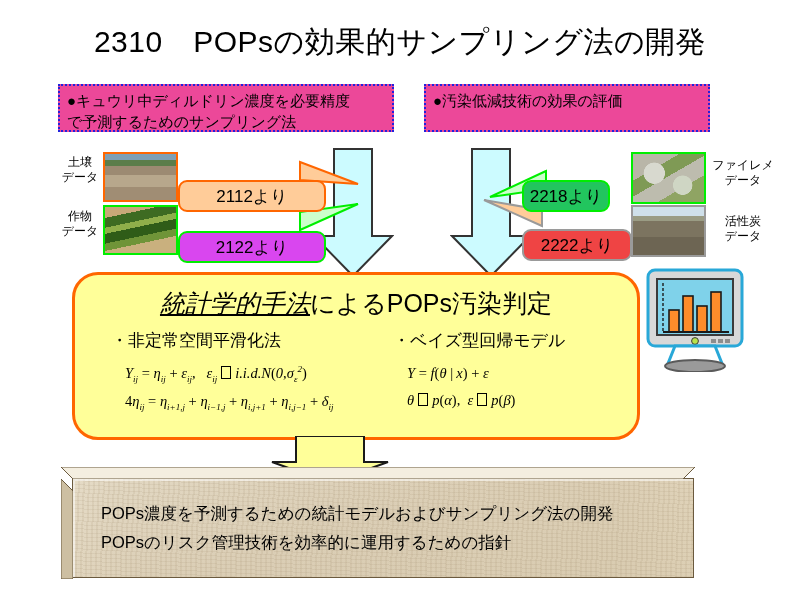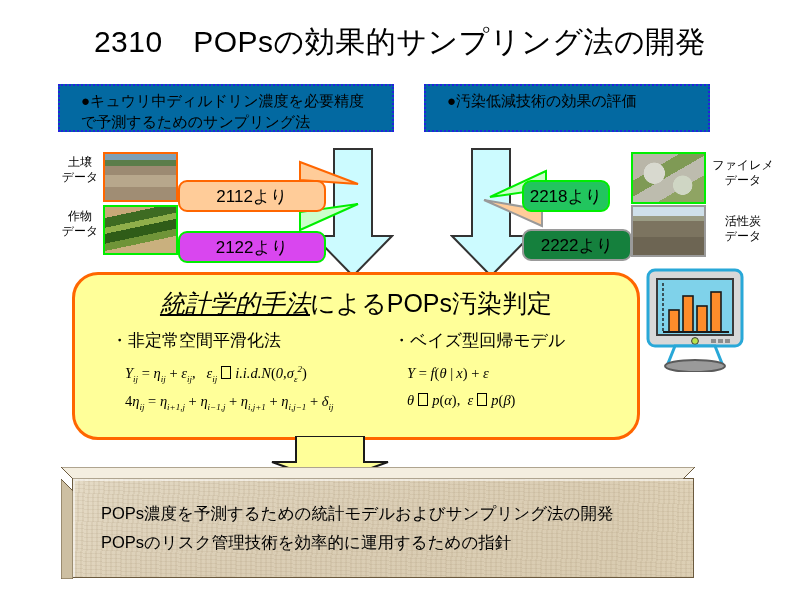--- a/index.html
+++ b/index.html
@@ -11,25 +11,25 @@
   #stage{position:absolute;left:0;top:0;width:800px;height:609px;}
 
   
   .title{
     position:absolute;left:0;top:22px;width:800px;text-align:center;
     font-size:30px;letter-spacing:0.5px;color:#000000;white-space:pre;
   }
 
   
   .topbox{
-    position:absolute;background:#0369a1;
+    position:absolute;background:#ec4899;
     border:2px dotted #2222dd;
     box-sizing:border-box;
     font-size:15px;line-height:1.38;
-    padding:5px 7px 4px 21px;
+    padding:5px 7px 4px 7px;
     color:#000;
   }
   #topbox-left{left:58px;top:84px;width:336px;height:48px;}
   #topbox-right{left:424px;top:84px;width:286px;height:48px;}
   .topbox .ln{display:block;white-space:nowrap;}
 
   
   .bigarrow{position:absolute;}
   #bigarrow-left{left:312px;top:148px;width:82px;height:130px;}
   #bigarrow-right{left:450px;top:148px;width:82px;height:130px;}
@@ -77,21 +77,21 @@
     border-radius:9px;display:flex;align-items:center;justify-content:center;
     font-size:17px;color:#000;white-space:nowrap;
   }
   #co-2112{left:178px;top:164px;width:148px;height:32px;}
   #co-2112 .body{width:148px;height:32px;background:#ffcc99;border:2px solid #ff6600;}
   #co-2122{left:178px;top:215px;width:148px;height:32px;}
   #co-2122 .body{width:148px;height:32px;background:#d946ef;border:2px solid #00ee00;}
   #co-2218{left:522px;top:164px;width:110px;height:32px;}
   #co-2218 .body{width:88px;height:32px;background:#22c55e;border:2px solid #00ee00;}
   #co-2222{left:522px;top:213px;width:110px;height:32px;}
-  #co-2222 .body{width:110px;height:32px;background:#15803d;border:2px solid #9a9a9a;}
+  #co-2222 .body{width:110px;height:32px;background:#ef4444;border:2px solid #9a9a9a;}
   .tail{position:absolute;overflow:visible;}
   #tail-2112{left:300px;top:150px;width:60px;height:50px;}
   #tail-2122{left:300px;top:190px;width:60px;height:50px;}
   #tail-2218{left:490px;top:165px;width:58px;height:46px;}
   #tail-2222{left:484px;top:196px;width:60px;height:44px;}
 
   
   #mainbox{
     position:absolute;left:72px;top:272px;width:568px;height:168px;
     background:#ffff99;border:3px solid #ff6600;border-radius:26px;

